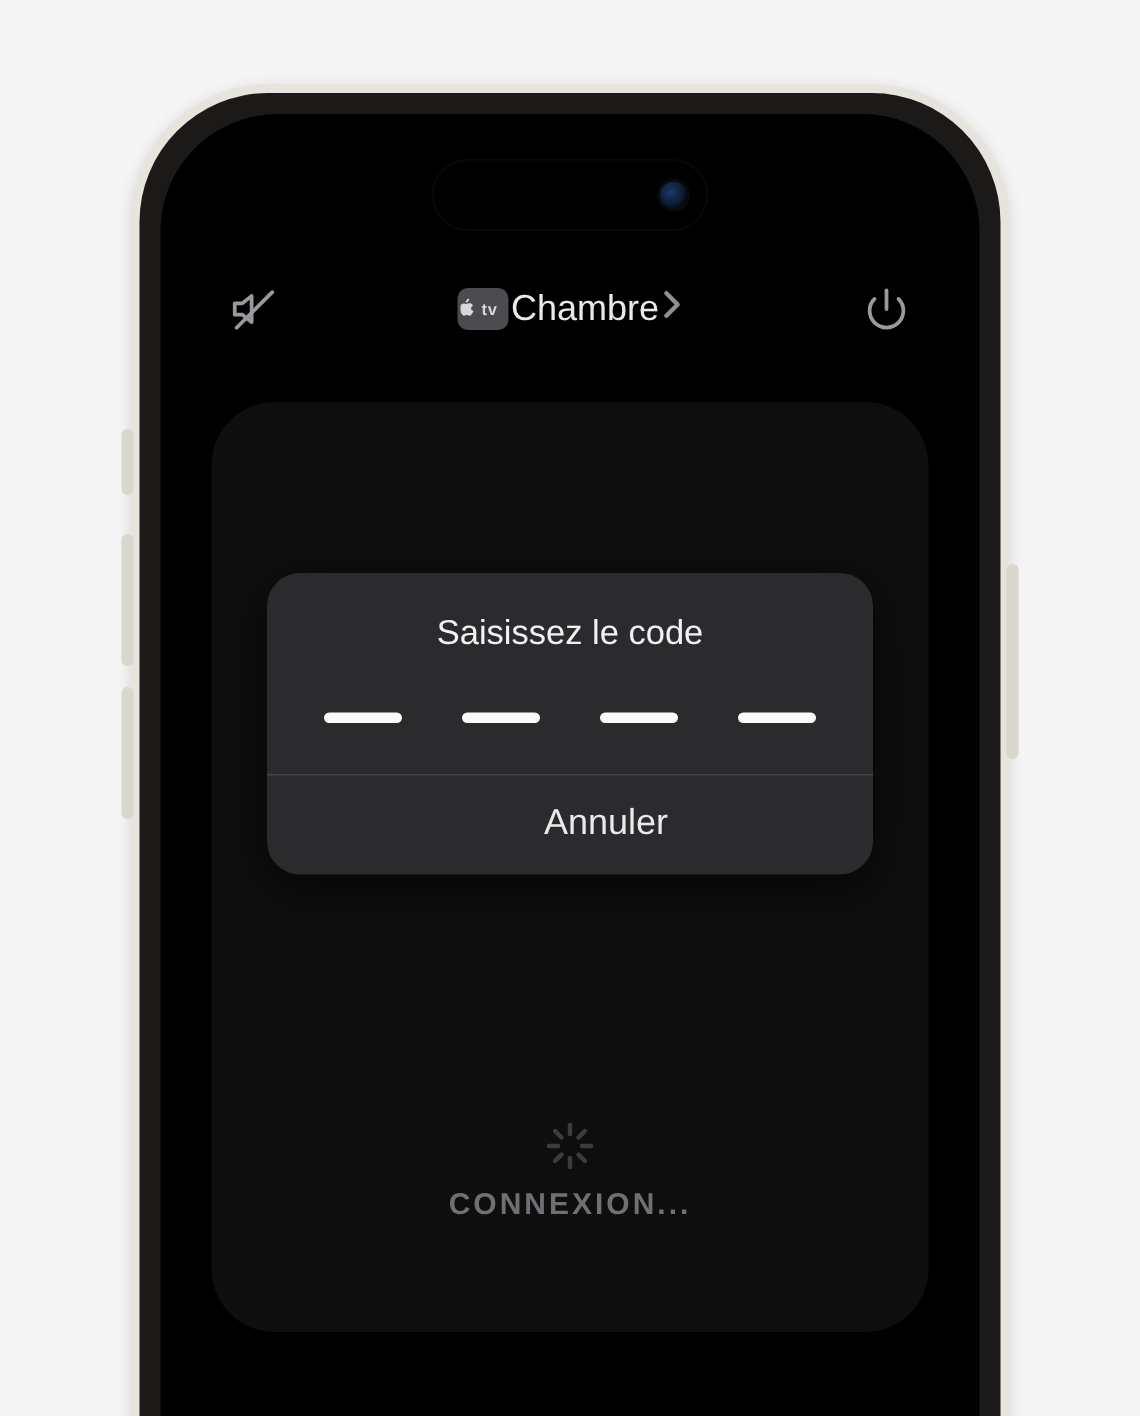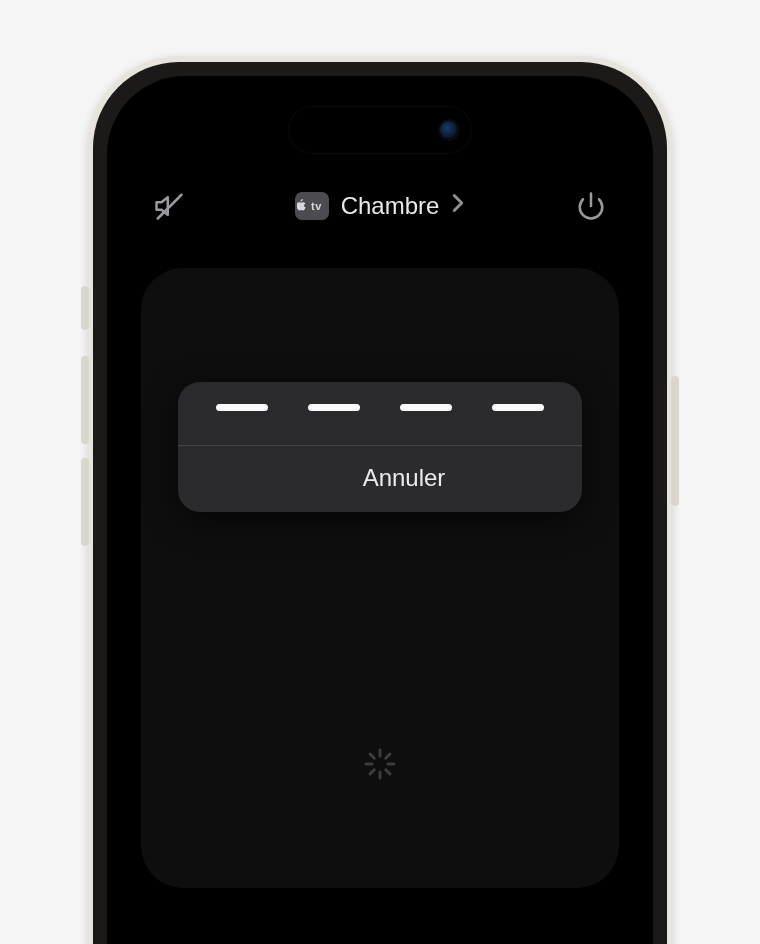--- a/index.html
+++ b/index.html
@@ -93,21 +93,21 @@
     justify-content: space-between;
     padding: 0 30px;
     color: #9a9a9e;
   }
   .topbar .iconbtn {
     width: 44px; height: 44px;
     display: flex; align-items: center; justify-content: center;
   }
   .device-switch {
     display: flex; align-items: center;
-    gap: 12px;
+    gap: 2px;
     color: #e9e9ec;
     font-size: 24px;
     font-weight: 500;
   }
   .atv-badge {
     width: 34px; height: 28px;
     border-radius: 7px;
     background: #4b4b50;
     display: flex; align-items: center; justify-content: center;
     color: #d7d7db;
@@ -251,23 +251,25 @@
                   <line x1="27.9" y1="8.1" x2="23.7" y2="12.3"></line>
                   <line x1="32" y1="18" x2="26" y2="18"></line>
                   <line x1="27.9" y1="27.9" x2="23.7" y2="23.7"></line>
                   <line x1="18" y1="32" x2="18" y2="26"></line>
                   <line x1="8.1" y1="27.9" x2="12.3" y2="23.7"></line>
                   <line x1="4" y1="18" x2="10" y2="18"></line>
                   <line x1="8.1" y1="8.1" x2="12.3" y2="12.3"></line>
                 </g>
               </svg>
             </div>
+            <div class="connecting">CONNEXION...</div>
           </div>
 
           <div class="modal">
+            <div class="modal-title">Saisissez le code</div>
             <div class="code-row">
               <div class="code-dash"></div>
               <div class="code-dash"></div>
               <div class="code-dash"></div>
               <div class="code-dash"></div>
             </div>
             <div class="modal-sep"></div>
             <div class="cancel-btn">Annuler</div>
           </div>
 

